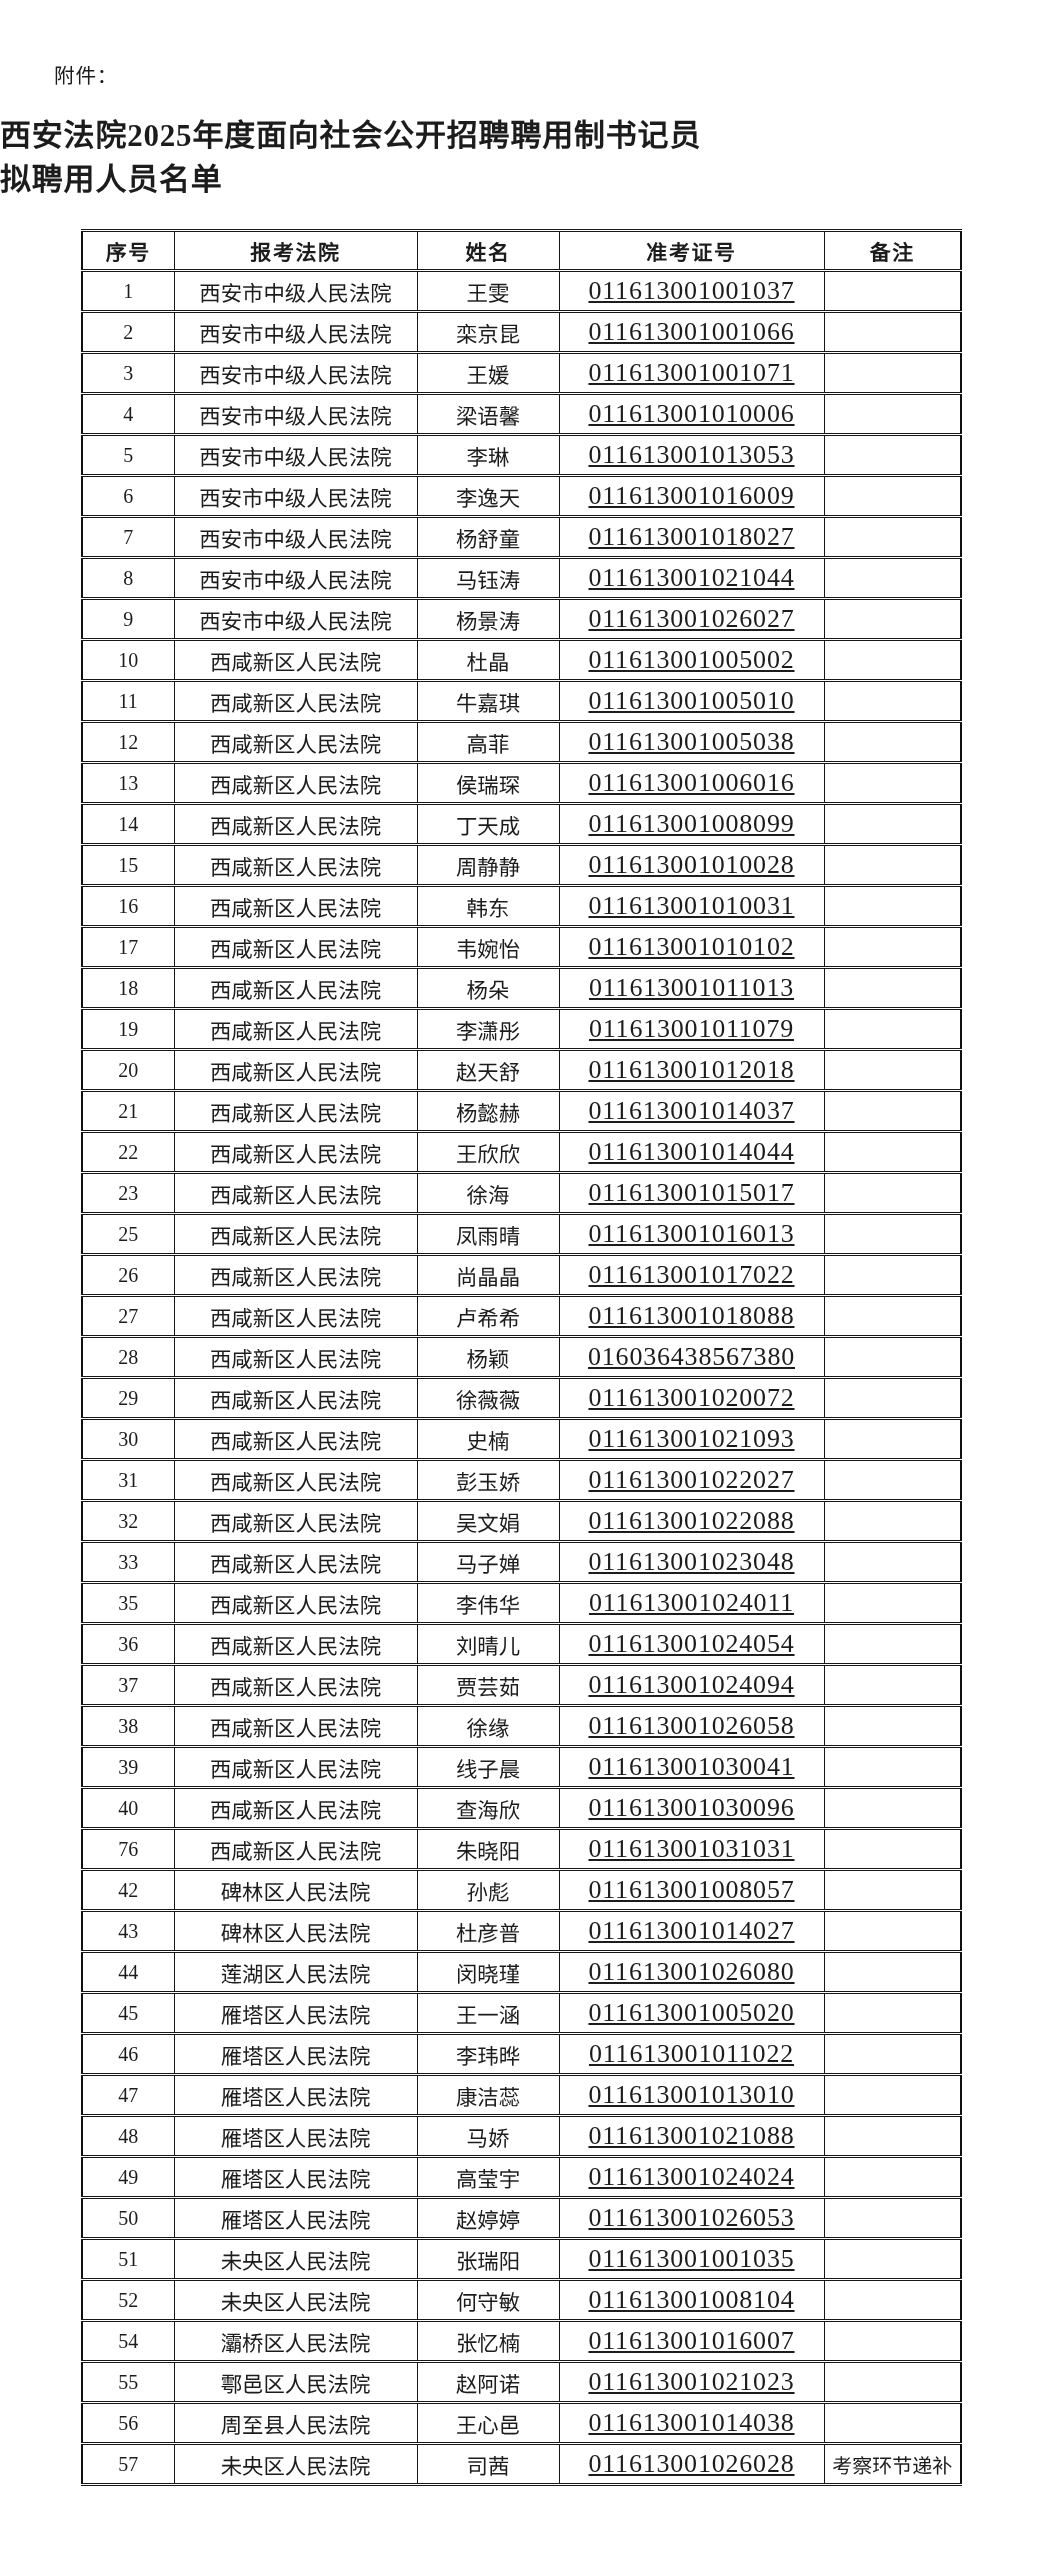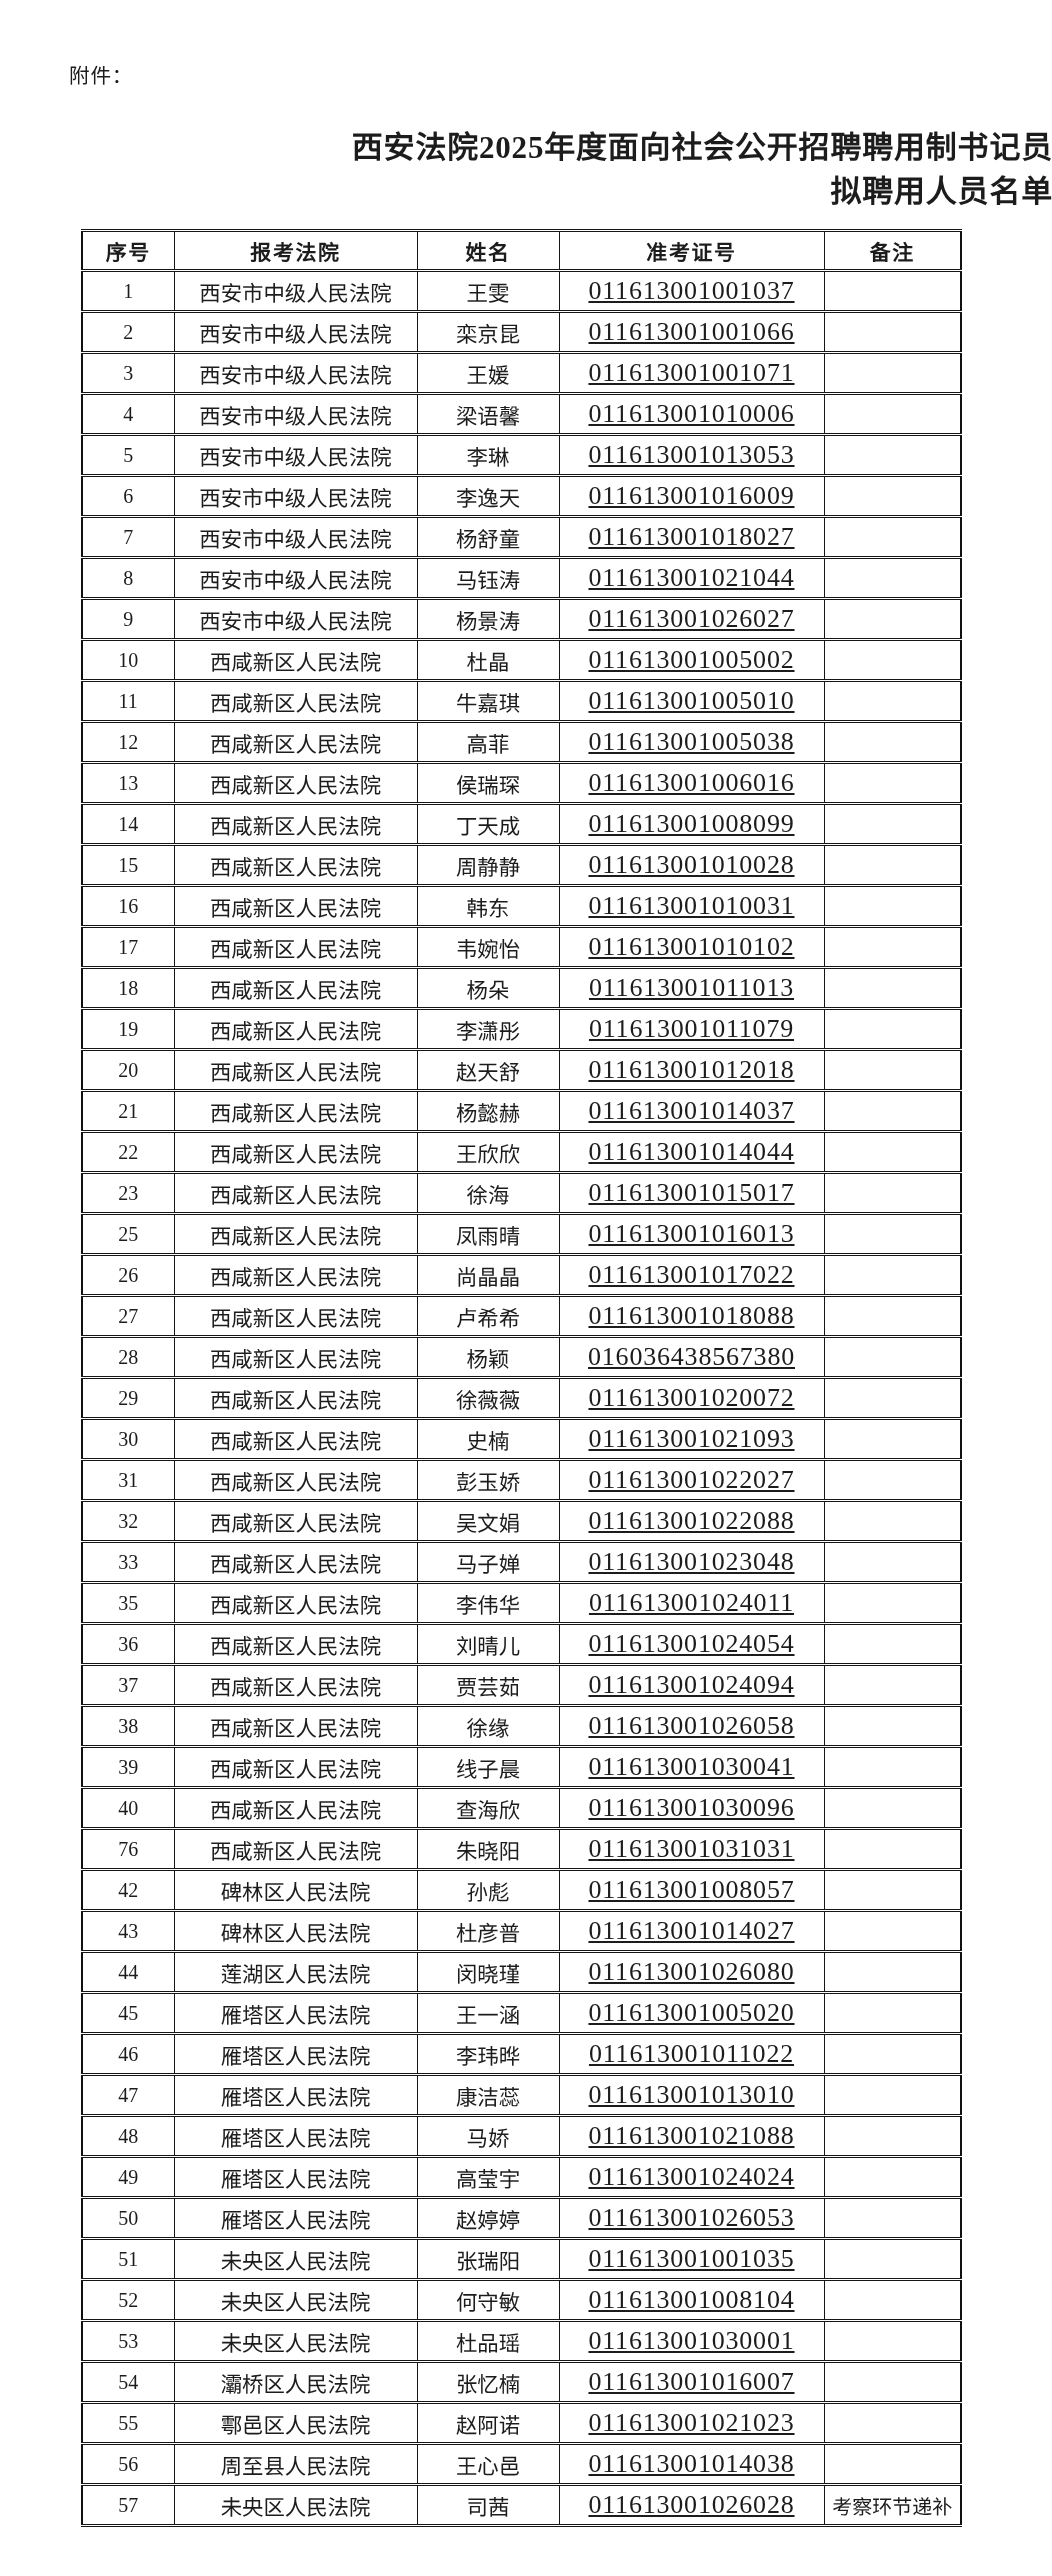--- a/index.html
+++ b/index.html
@@ -11,31 +11,31 @@
   }
   .page {
     position: relative;
     width: 1053px;
     height: 2576px;
     background: #ffffff;
     overflow: hidden;
   }
   .attachment {
     position: absolute;
-    left: 69px;
+    left: 54px;
     top: 59px;
     font-size: 20.6px;
     letter-spacing: 0.8px;
   }
   .title-block {
     position: absolute;
     left: 0;
-    top: 126px;
+    top: 114px;
     width: 100%;
-    text-align: right;
+    text-align: left;
     font-weight: bold;
     font-size: 31px;
     line-height: 44px;
     letter-spacing: 0.8px;
   }
   table.roster {
     position: absolute;
     left: 81px;
     top: 229px;
     width: 879px;
@@ -446,27 +446,20 @@
       <td class="cell-remark"></td>
     </tr>
         <tr>
       <td class="cell-no">52</td>
       <td class="cell-court">未央区人民法院</td>
       <td class="cell-name">何守敏</td>
       <td class="cell-ticket">011613001008104</td>
       <td class="cell-remark"></td>
     </tr>
         <tr>
-      <td class="cell-no">53</td>
-      <td class="cell-court">未央区人民法院</td>
-      <td class="cell-name">杜品瑶</td>
-      <td class="cell-ticket">011613001030001</td>
-      <td class="cell-remark"></td>
-    </tr>
-        <tr>
       <td class="cell-no">54</td>
       <td class="cell-court">灞桥区人民法院</td>
       <td class="cell-name">张忆楠</td>
       <td class="cell-ticket">011613001016007</td>
       <td class="cell-remark"></td>
     </tr>
         <tr>
       <td class="cell-no">55</td>
       <td class="cell-court">鄠邑区人民法院</td>
       <td class="cell-name">赵阿诺</td>

